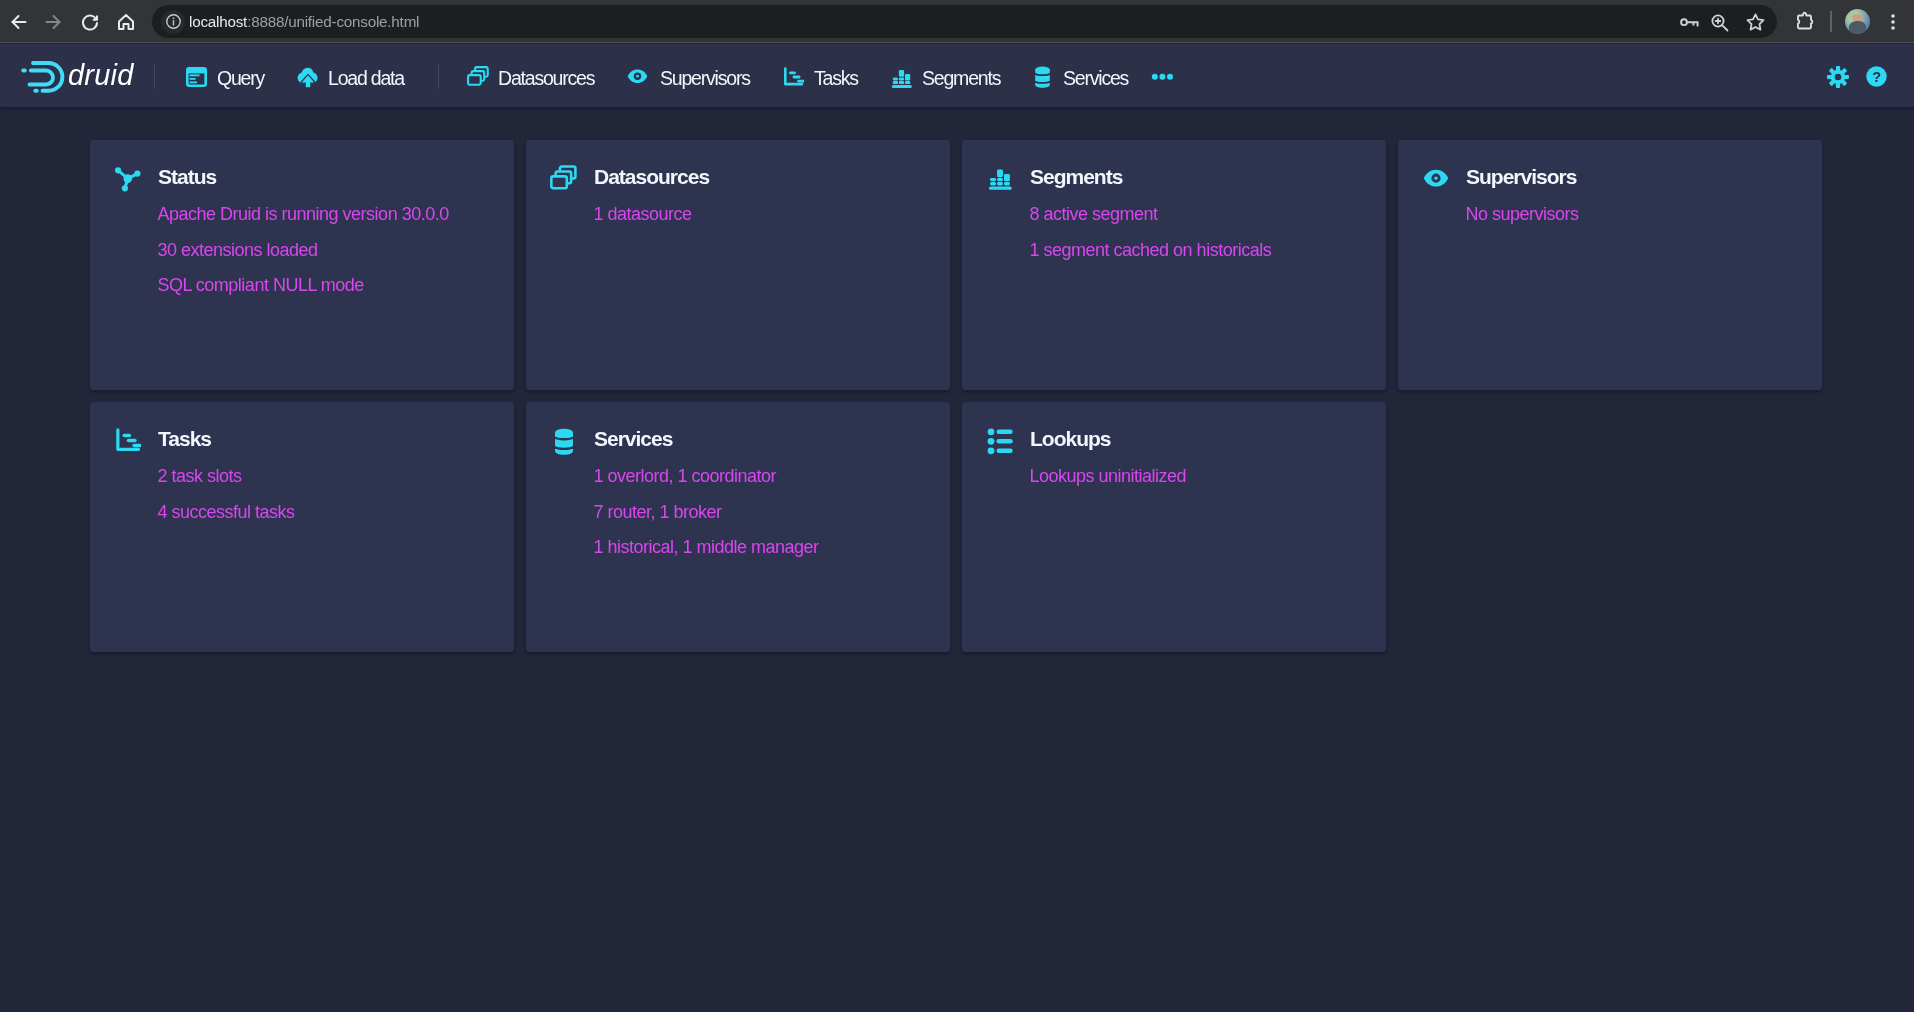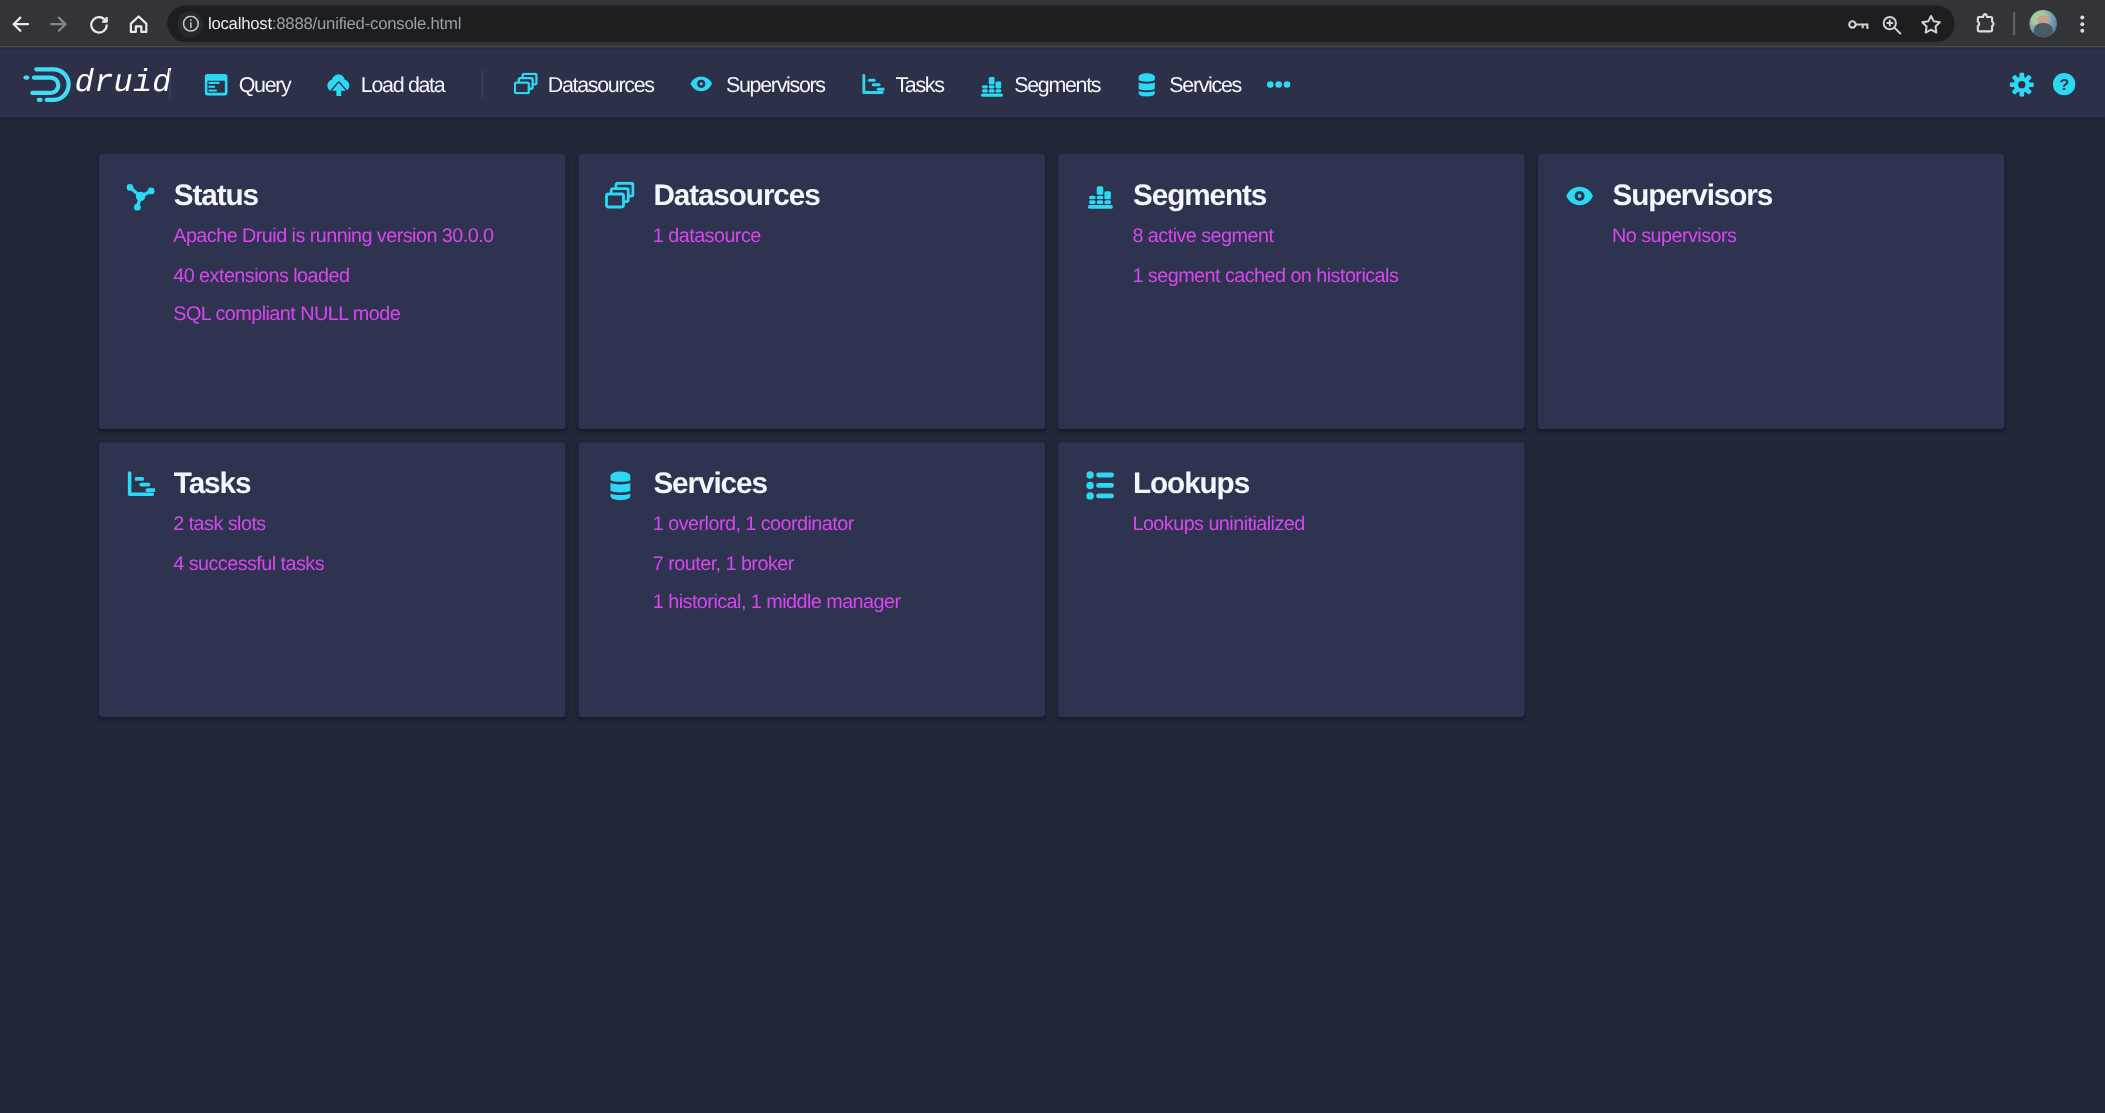--- a/index.html
+++ b/index.html
@@ -7,23 +7,23 @@
   .chrome { position:absolute; left:0; top:0; width:1914px; height:43px; background:#333438; border-bottom:1px solid #505154;padding-left:24px; }
   .cicon { position:absolute; top:0; }
   .urlbar { position:absolute; left:152px; top:5px; width:1625px; height:33px; border-radius:17px; background:#1d1e20; }
   .urltext { position:absolute; left:37px; top:0; height:33px; line-height:33px; font-size:15.2px; letter-spacing:-0.2px; color:#9aa0a6; white-space:nowrap; }
   .urltext b { color:#e8eaed; font-weight:400; }
   .infocirc { position:absolute; left:9px; top:4.5px; width:24px; height:24px; border-radius:50%; background:#28292c; }
   .navbar { position:absolute; left:0; top:44px; width:1914px; height:63px; background:#2c3049; box-shadow:0 1px 2px rgba(10,12,24,0.5); }
   .navdiv { position:absolute; top:20px; width:1px; height:25px; background:#434960; }
   .navitem { position:absolute; top:0; height:63px; font-size:19.5px; letter-spacing:-1.2px; color:#f3f6fa; }
   .navitem span { position:absolute; top:22px; line-height:24px; white-space:nowrap; }
-  .logoText { position:absolute; left:68px; top:15px; font-size:29px; font-style:italic; color:#fff; letter-spacing:0.2px;font-family:Liberation Mono, monospace; }
+  .logoText { position:absolute; left:68px; top:15px; font-size:29px; font-style:italic; color:#fff; letter-spacing:0.2px; }
   .card { position:absolute; width:424px; height:250px; background:#2e3350; border-radius:3.5px; box-shadow:0 2px 3px rgba(10,13,26,0.45); }
-  .card h2 { position:absolute; left:68px; top:25.7px; font-size:27px; line-height:24px; font-weight:700; color:#f3f6fb; letter-spacing:-1px; }
+  .card h2 { position:absolute; left:68px; top:25.7px; font-size:21px; line-height:24px; font-weight:700; color:#f3f6fb; letter-spacing:-1px; }
   .card .cicon2 { position:absolute; left:25px; top:26px; }
   .card p { position:absolute; left:67.5px; font-size:18px; line-height:25px; letter-spacing:-0.5px; color:#d946ef; white-space:nowrap; }
 </style>
 </head>
 <body>
 
 <div class="chrome">
 
   <svg class="cicon" style="left:9px;top:13px" width="19" height="18" viewBox="0 0 19 18" fill="none" stroke="#e8eaed" stroke-width="2" stroke-linecap="round" stroke-linejoin="round">
       <path d="M16.5 9H3.5"></path>
@@ -207,21 +207,21 @@
     <g stroke="#2cd9f2" stroke-width="3" fill="#2cd9f2">
       <path d="M12.8 12.6L3.1 4.3M12.8 12.6l9.6-5M12.8 12.6l-2.9 9.7"></path>
       <circle cx="3.1" cy="4.3" r="3.1" stroke="none"></circle>
       <circle cx="22.4" cy="7.6" r="3.1" stroke="none"></circle>
       <circle cx="9.9" cy="22.3" r="3.1" stroke="none"></circle>
       <circle cx="12.8" cy="12.6" r="4.3" stroke="none"></circle>
     </g>
   </svg>
   <h2>Status</h2>
   <p style="top:62.7px">Apache Druid is running version 30.0.0</p>
-  <p style="top:98.1px">40 extensions loaded</p>
+  <p style="top:98.1px">30 extensions loaded</p>
   <p style="top:133.5px">SQL compliant NULL mode</p>
 </div>
 
 <div class="card" style="left:526px;top:139.5px">
   <svg class="cicon2" style="left:24px;top:25px" width="27" height="25" viewBox="0 0 22 20" fill="#2e3350" stroke="#2cd9f2" stroke-width="2.1">
       <rect x="8.1" y="1.1" width="12.6" height="9.6" rx="1.4"></rect>
       <rect x="4.6" y="5.1" width="12.6" height="9.6" rx="1.4"></rect>
       <rect x="1.1" y="9.1" width="12.6" height="9.6" rx="1.4"></rect>
     </svg>
   <h2>Datasources</h2>

